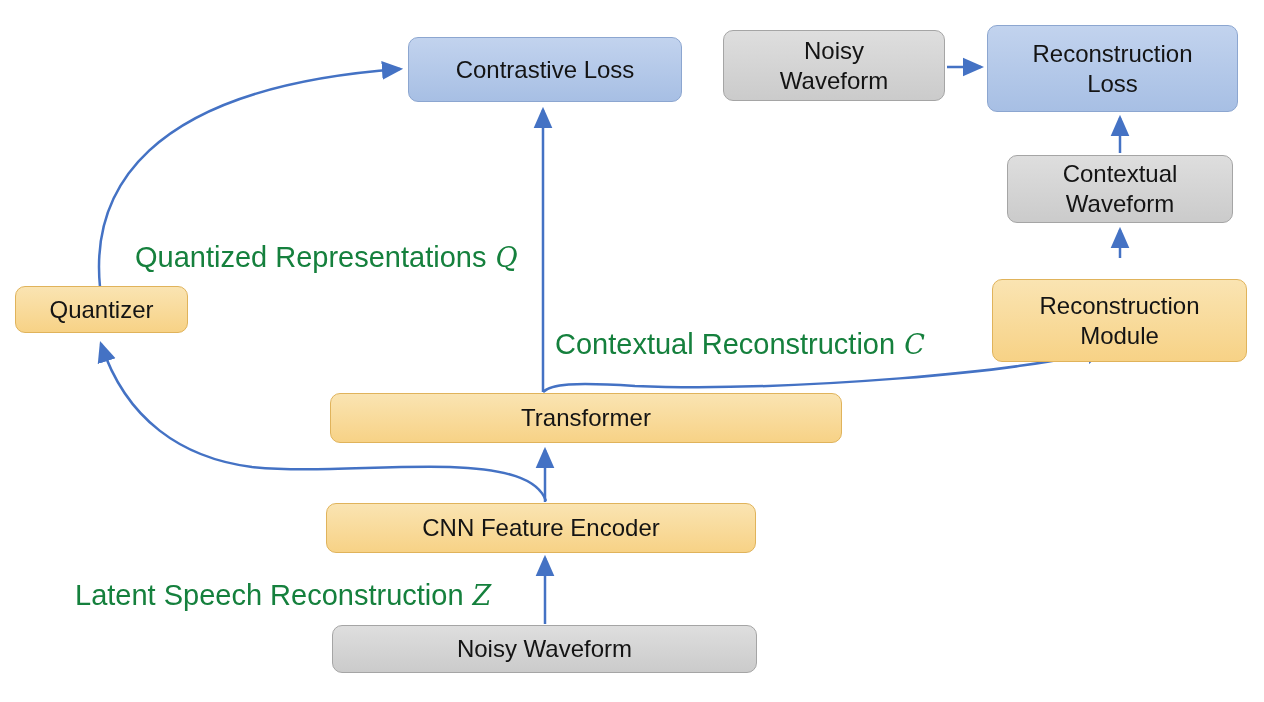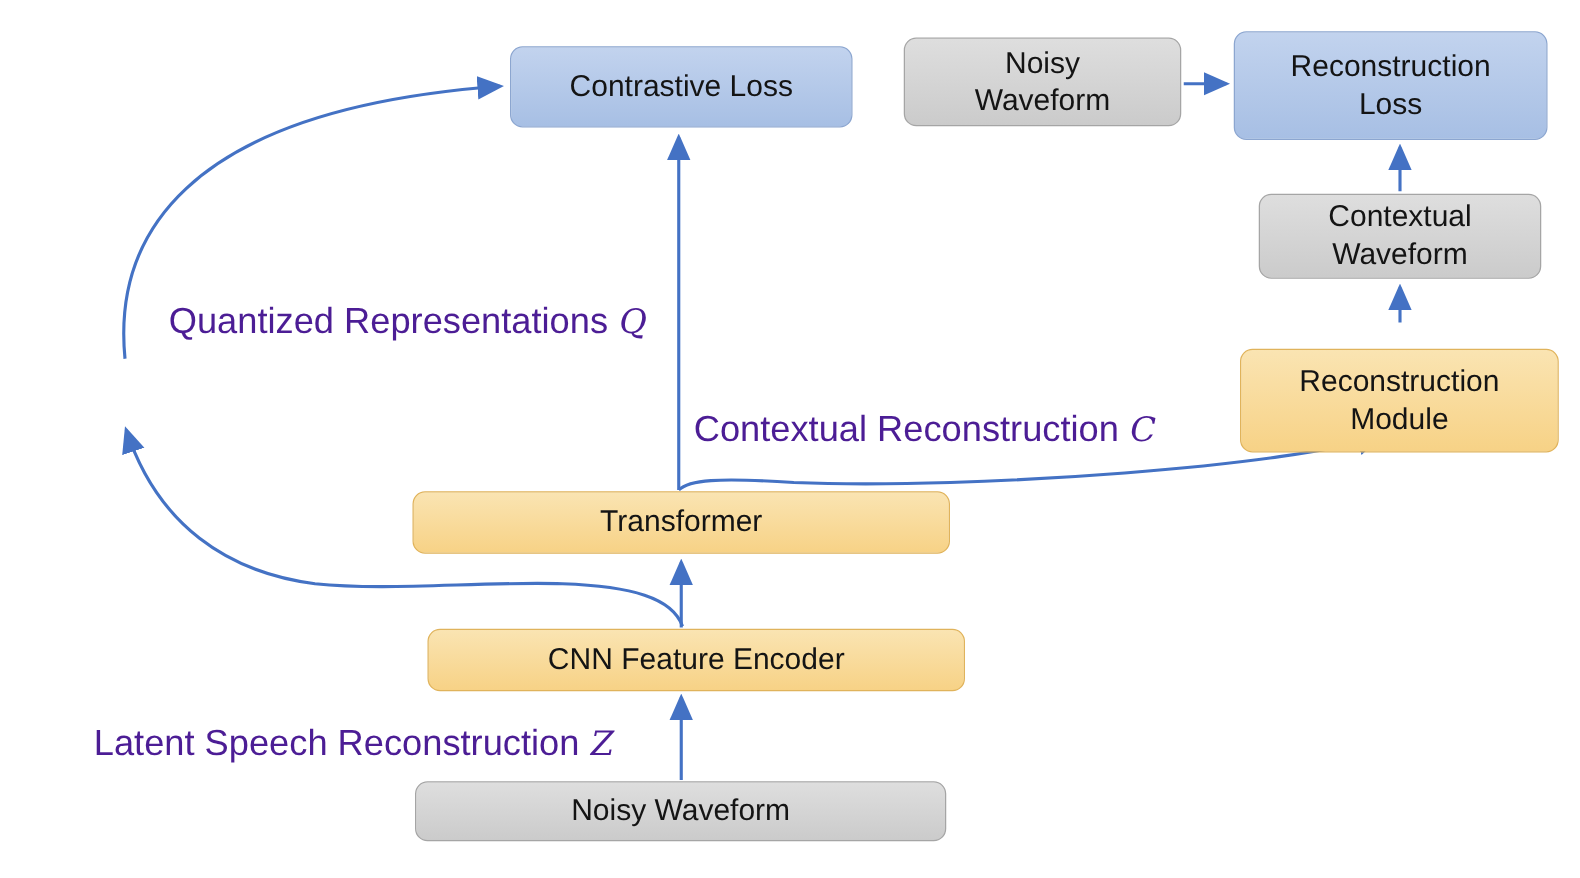--- a/index.html
+++ b/index.html
@@ -49,37 +49,37 @@
   }
   .node .lbl { display: inline-block; }
 
   
   #n-contrastive   { left: 408px; top: 37px;  width: 274px; height: 65px; }
   #n-clean         { left: 723px; top: 30px;  width: 222px; height: 71px; }
   #n-recon-loss    { left: 987px; top: 25px;  width: 251px; height: 87px; }
   #n-predictive    { left: 1007px; top: 155px; width: 226px; height: 68px; }
   #n-recon-module  { left: 992px; top: 260px; width: 255px; height: 83px; margin-top: 19px; }
   #n-quantizer     { left: 15px;  top: 286px; width: 173px; height: 47px; }
-  #n-transformer   { left: 330px; top: 393px; width: 430px; height: 50px; }
-  #n-cnn           { left: 342px; top: 503px; width: 430px; height: 50px; }
+  #n-transformer   { left: 330px; top: 393px; width: 512px; height: 50px; }
+  #n-cnn           { left: 326px; top: 503px; width: 430px; height: 50px; }
   #n-noisy         { left: 332px; top: 625px; width: 425px; height: 48px; }
 
   
   #n-clean .lbl        { width: 130px; }
   #n-recon-loss .lbl   { width: 200px; }
   #n-predictive .lbl   { width: 140px; }
   #n-recon-module .lbl { width: 190px; }
 
   
   .anno {
     position: absolute;
     z-index: 3;
     font-size: 29px;
     line-height: 34px;
-    color: #4c1d95;
+    color: #15803d;
     white-space: nowrap;
   }
   .anno .sym {
     font-family: "DejaVu Serif", serif;
     font-style: italic;
     font-size: 27px;
     margin-left: 9px;
   }
   #a-quantized { left: 135px; top: 240px; }
   #a-contextual { left: 555px; top: 327px; }
@@ -129,20 +129,23 @@
   </div>
 
   <div class="node node--data" id="n-predictive">
     <span class="lbl">Contextual Waveform</span>
   </div>
 
   <div class="node node--module" id="n-recon-module">
     <span class="lbl">Reconstruction Module</span>
   </div>
 
+  <div class="node node--module" id="n-quantizer">
+    <span class="lbl">Quantizer</span>
+  </div>
 
   <div class="node node--module" id="n-transformer">
     <span class="lbl">Transformer</span>
   </div>
 
   <div class="node node--module" id="n-cnn">
     <span class="lbl">CNN Feature Encoder</span>
   </div>
 
   <div class="node node--data" id="n-noisy">

